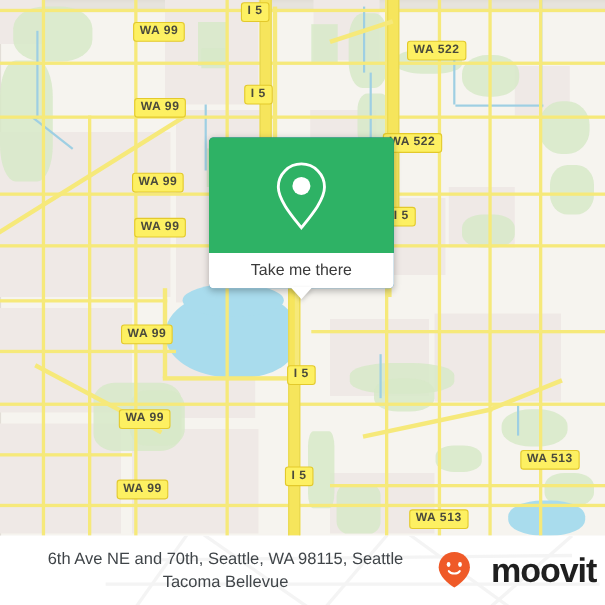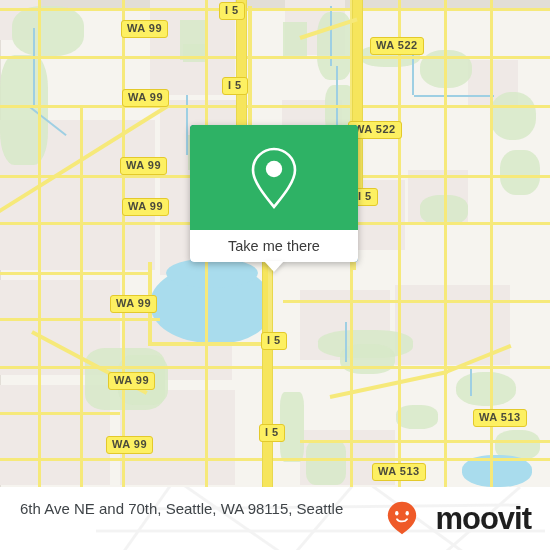--- a/index.html
+++ b/index.html
@@ -160,24 +160,25 @@
     opacity: .5;
   }
   #footer-address {
     position: absolute;
     left: 20px;
     top: 11px;
     width: 370px;
     color: #3f4448;
     font-size: 15px;
     line-height: 21px;
+    text-align: center;
   }
   #moovit-logo {
     position: absolute;
-    right: 19px;
+    right: 8px;
     top: 14px;
     height: 34px;
     display: flex;
     align-items: center;
     gap: 15px;
   }
   #moovit-word {
     color: #1f1f1f;
     font-size: 31px;
     font-weight: bold;
@@ -343,20 +344,21 @@
       <path d="M290 72 L360 -10"></path>
       <path d="M360 -10 L470 70"></path>
       <path d="M96 44 L545 44"></path>
       <path d="M140 22 L520 18"></path>
       <path d="M440 70 L520 0"></path>
     </g>
   </svg>
 
   <div id="footer-address">
     <div>6th Ave NE and 70th, Seattle, WA 98115, Seattle</div>
+    <div>Tacoma Bellevue</div>
   </div>
 
   <div id="moovit-logo">
     <svg width="30" height="34" viewBox="0 0 30 34">
       <path d="M15 0.8 C7 0.8 0.8 7 0.8 14.6 C0.8 22.6 9.4 29.4 15 33.2 C20.6 29.4 29.2 22.6 29.2 14.6 C29.2 7 23 0.8 15 0.8 Z" fill="#ef5a28"></path>
       <ellipse cx="9.8" cy="12.2" rx="1.7" ry="2.2" fill="#ffffff"></ellipse>
       <ellipse cx="20.2" cy="12.2" rx="1.7" ry="2.2" fill="#ffffff"></ellipse>
       <path d="M10 18.2 C12 21.2 18 21.2 20 18.2" fill="none" stroke="#ffffff" stroke-width="1.8" stroke-linecap="round"></path>
     </svg>
     <span id="moovit-word">moovit</span>

